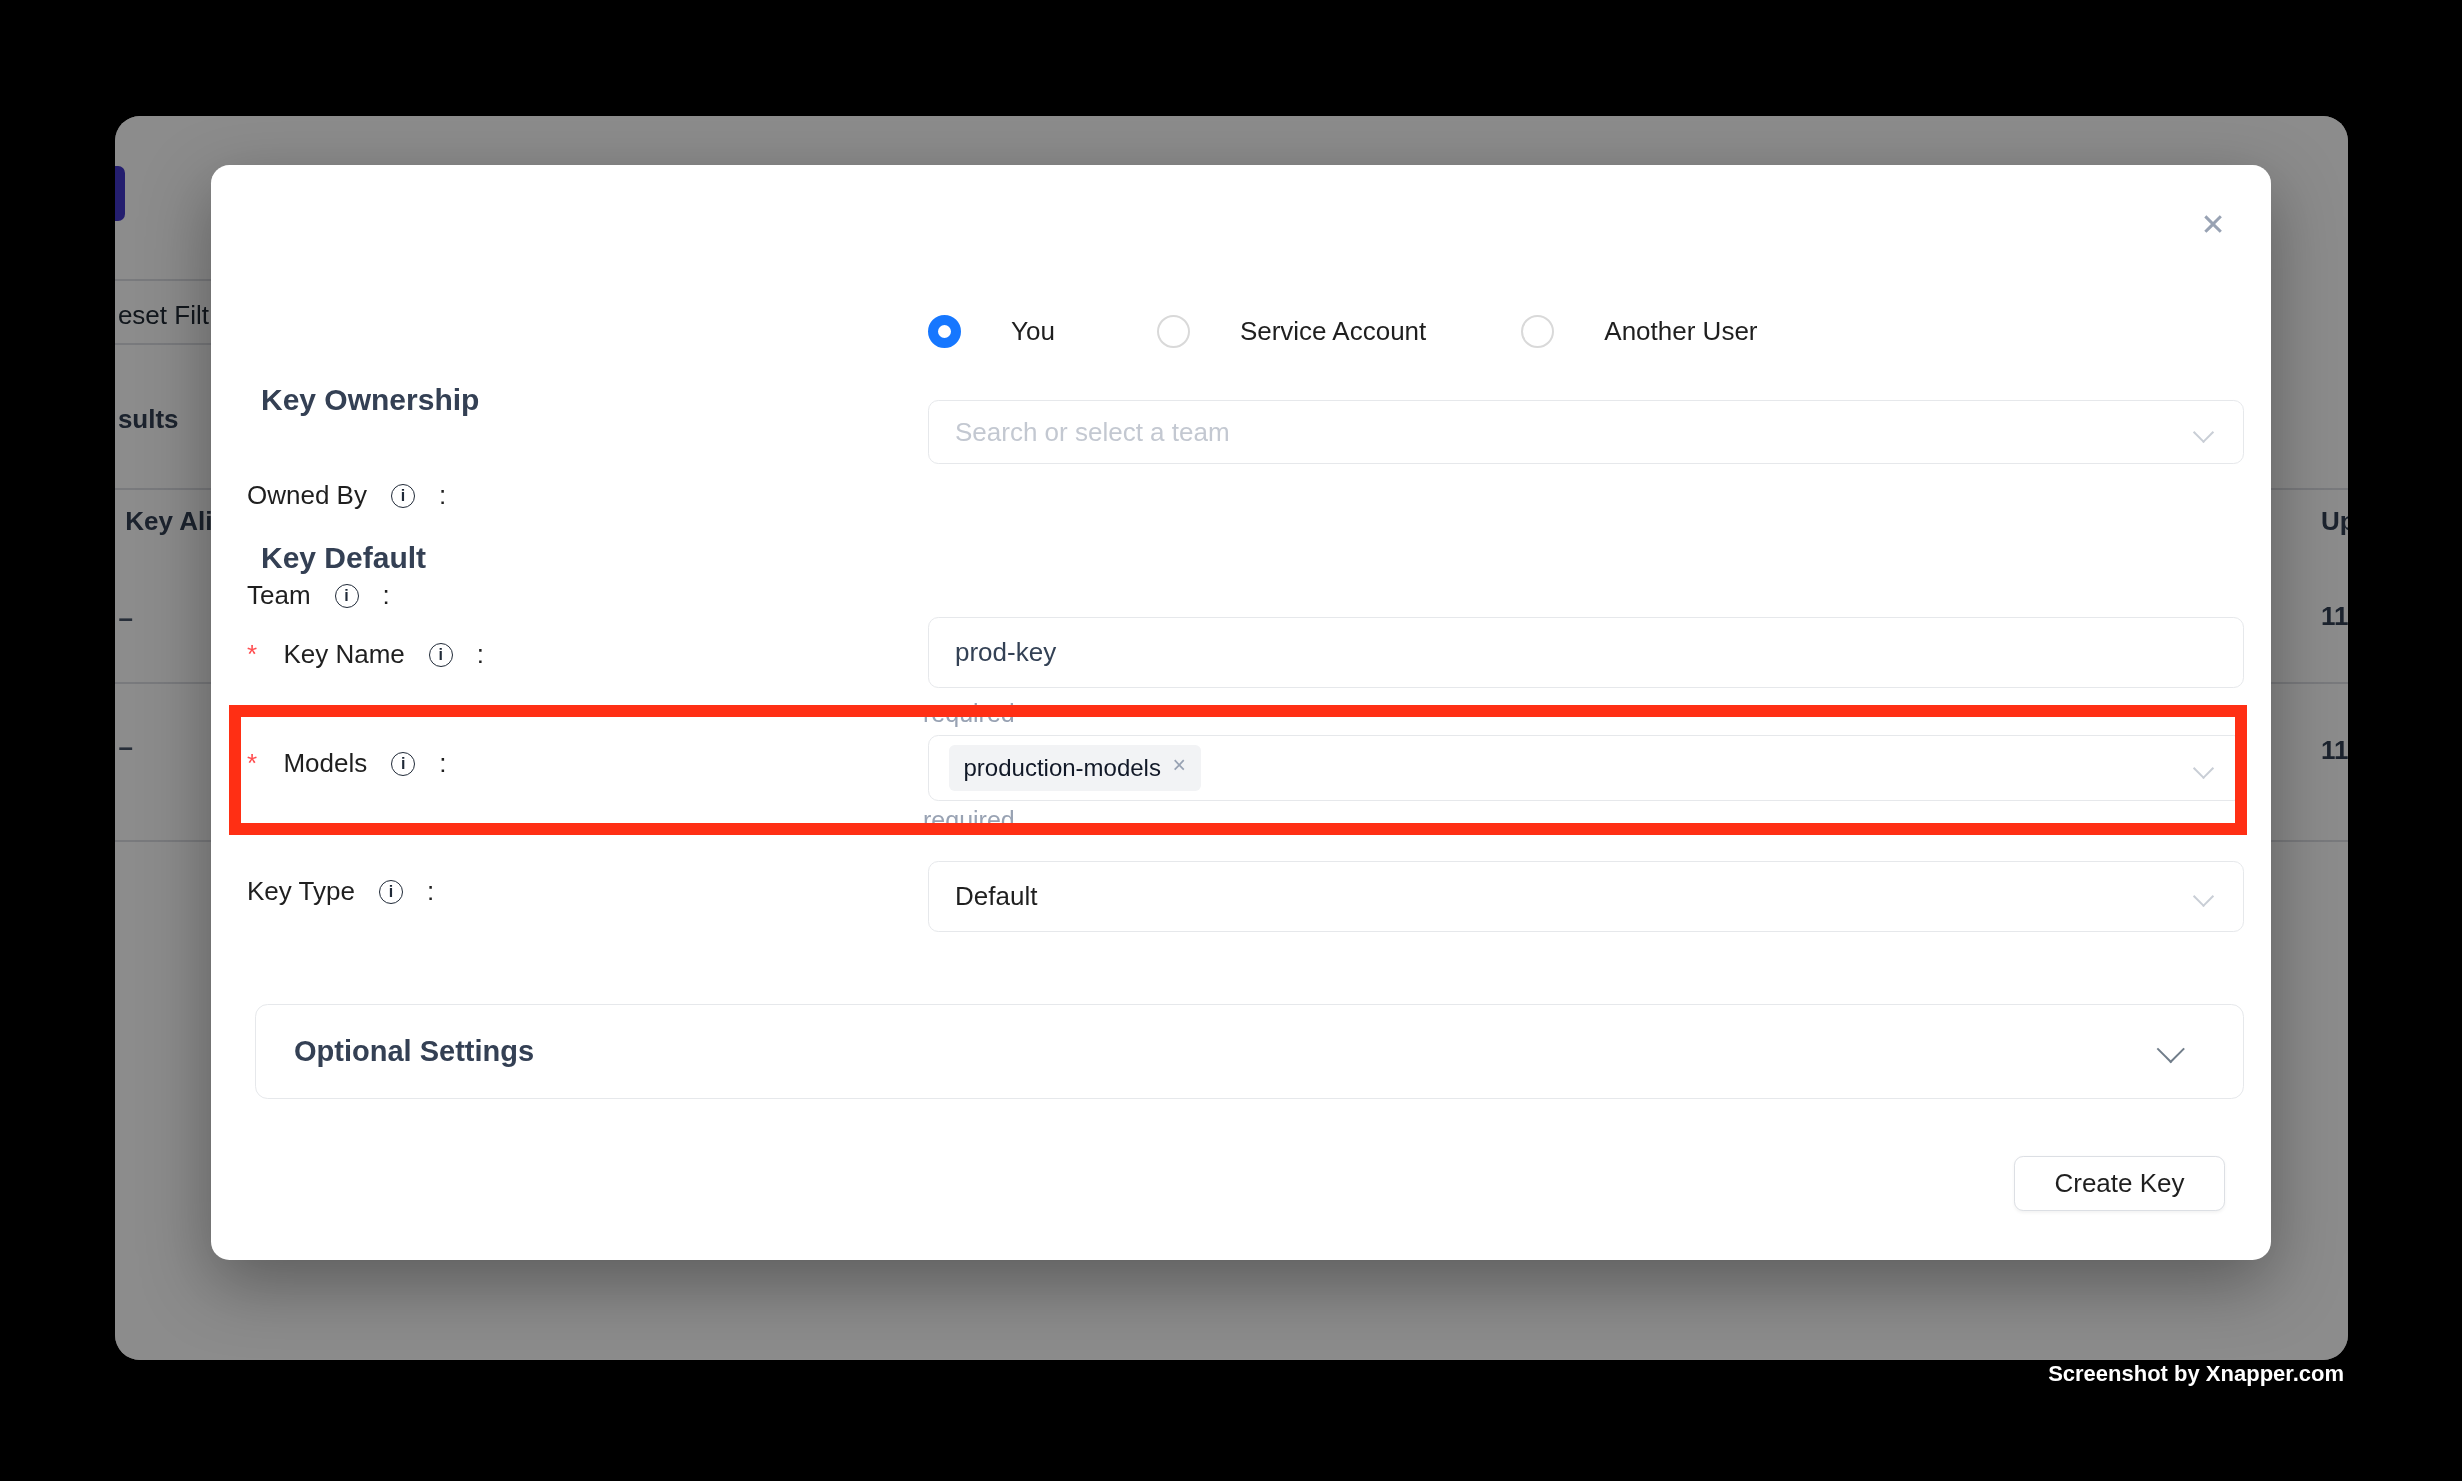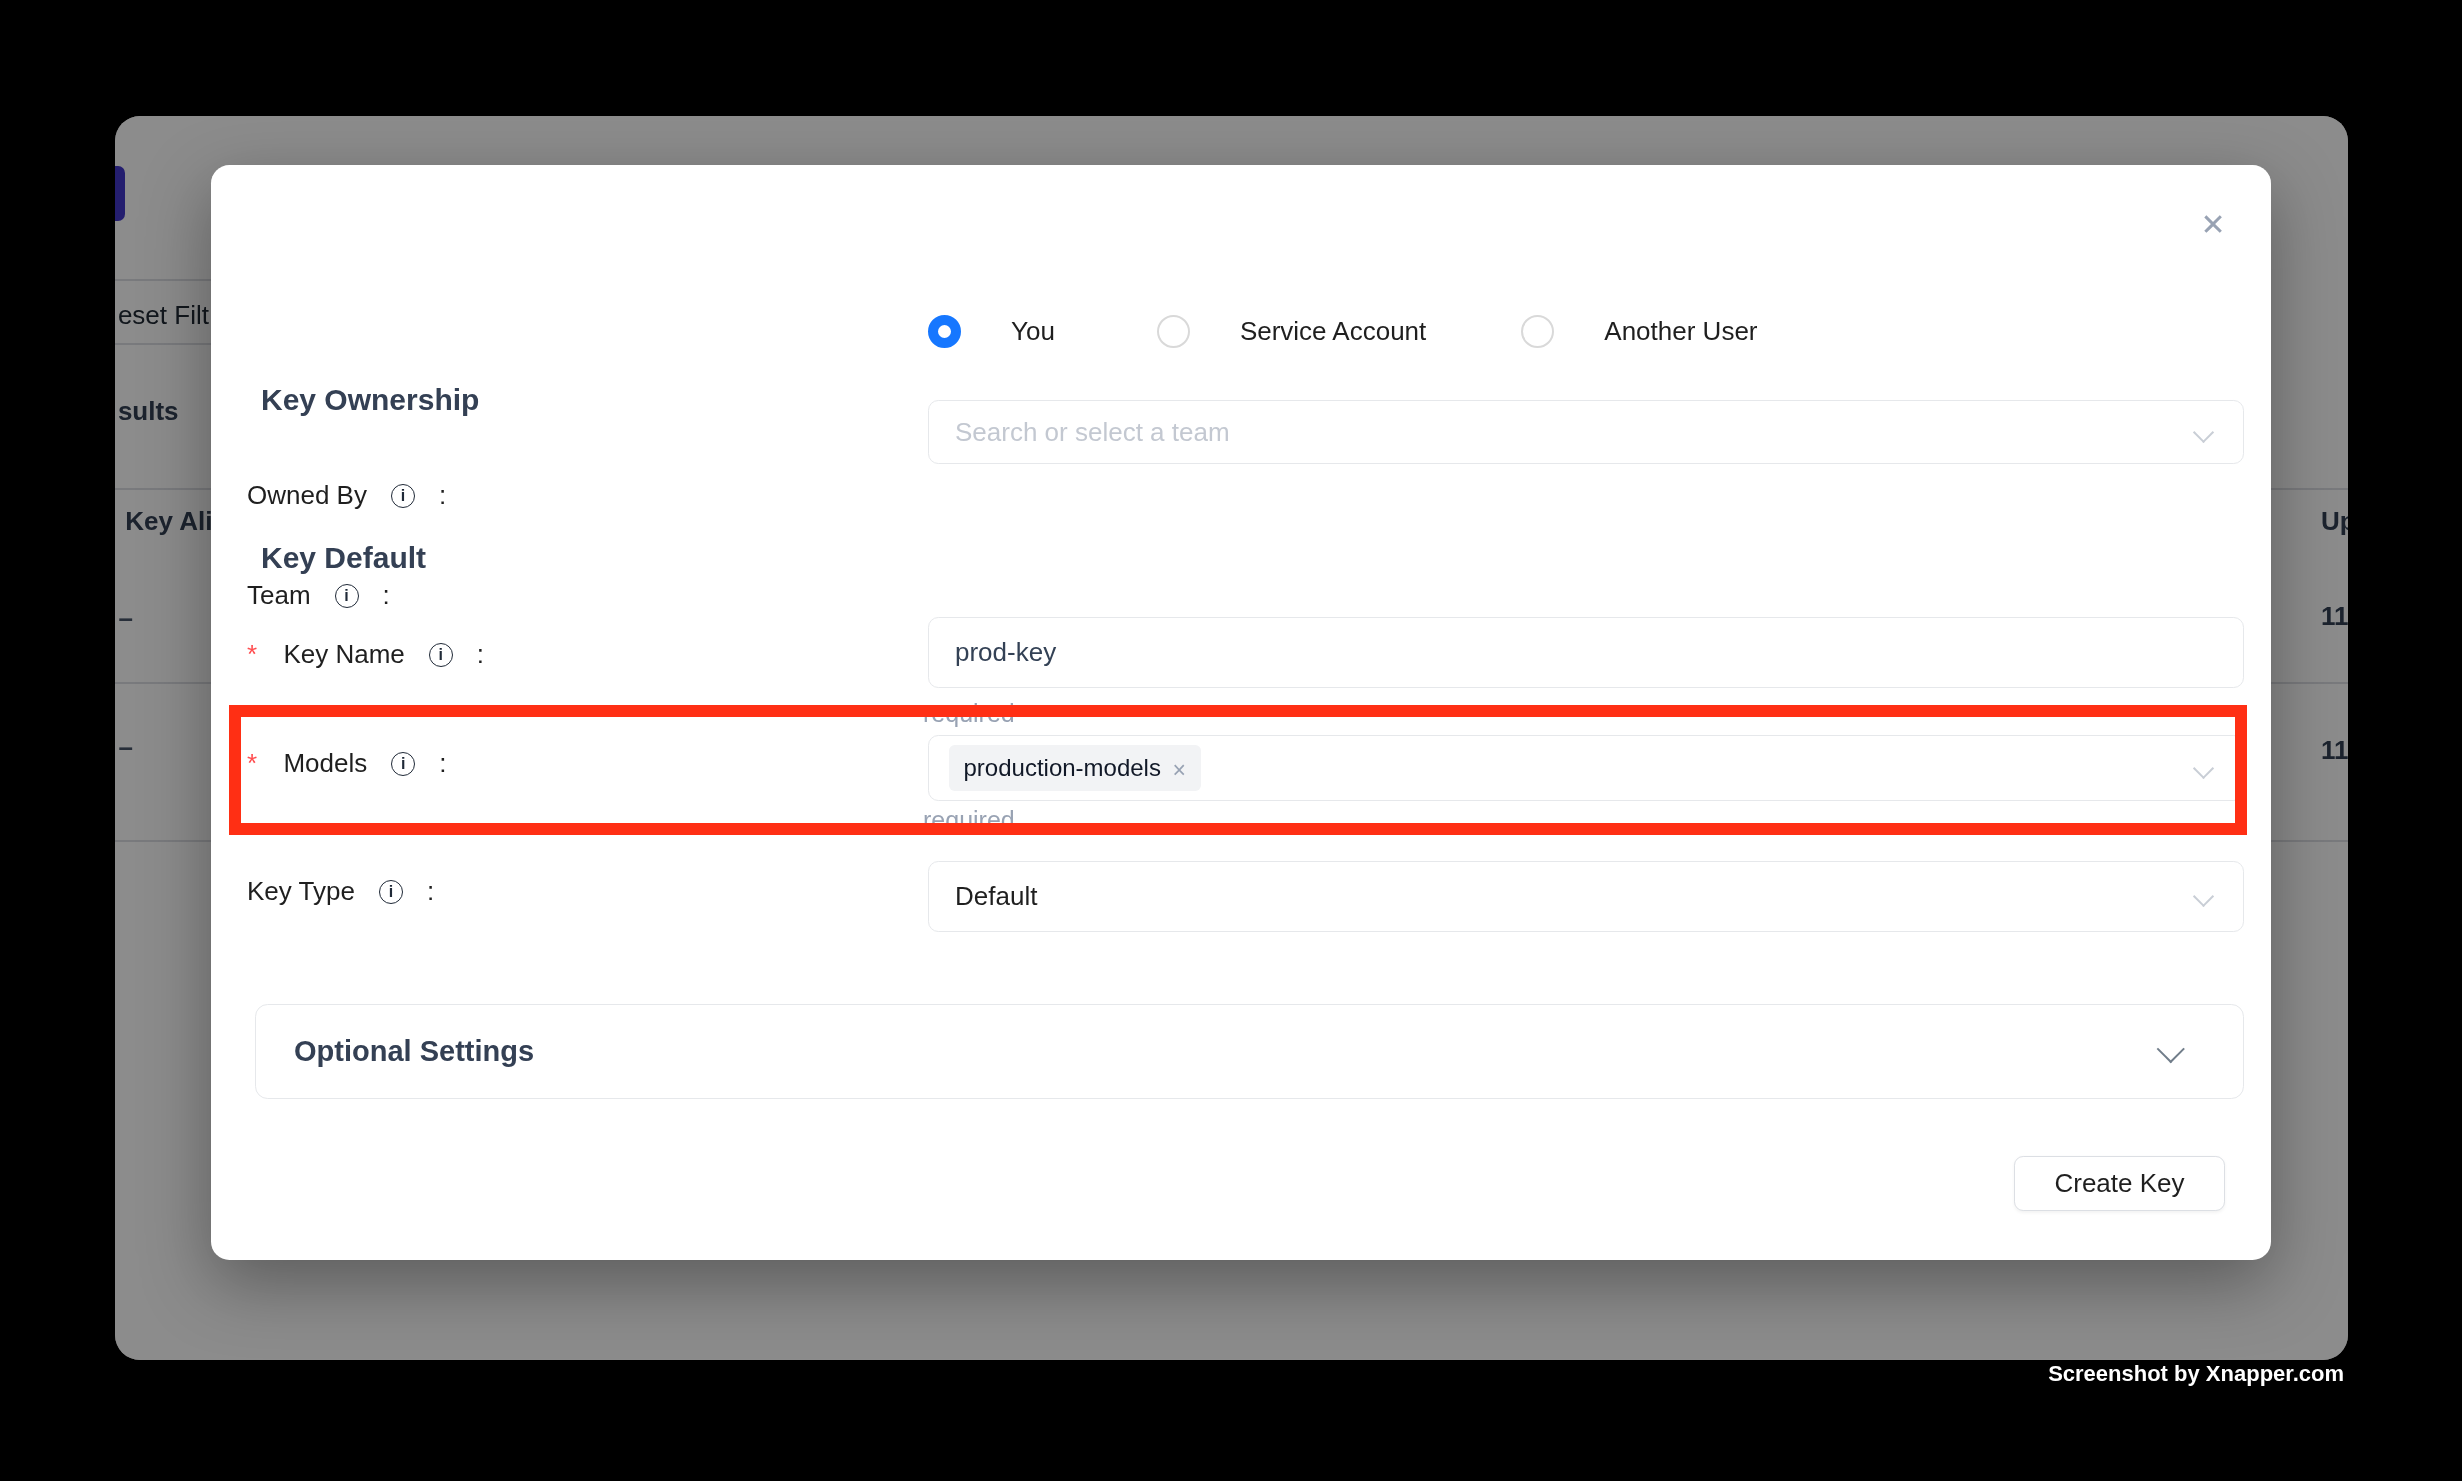--- a/index.html
+++ b/index.html
@@ -35,21 +35,21 @@
   .value-text { color:#1f1f1f; font-size:26px; padding-left:26px; }
 
   .radio-group { position:absolute; top:150px; left:717px; display:flex; align-items:center;gap:33px; }
   .radio { width:33px; height:33px; border-radius:50%; background:#fff; flex:0 0 auto; }
   .radio.off { border:2.3px solid #d9d9d9; }
   .radio.on { border:10.3px solid #1677ff; }
   .radio-label { font-size:26px; color:#1f1f1f; margin-left:17px; white-space:nowrap; }
 
   .error-text { position:absolute; left:712px; font-size:25px; color:#98a2b3; }
 
-  .tag { display:flex; align-items:flex-end; margin-left:19.5px; background:#f2f3f5; border-radius:5.7px; padding:9.2px 15px; }
+  .tag { display:flex; align-items:flex-start; margin-left:19.5px; background:#f2f3f5; border-radius:5.7px; padding:9.2px 15px; }
   .tag-text { font-size:24px; color:#111827; }
   .tag-x { font-size:23px; color:#98a2b3; margin-left:11.5px; cursor:pointer; line-height:1; }
 
   #optional-card { position:absolute; left:44px; top:839px; width:1989px; height:95px; border:1.7px solid #e6e8eb; border-radius:12.6px;
                    display:flex; align-items:center; background:#fff; cursor:pointer; }
   #optional-card .title { font-size:29px; font-weight:600; color:#344054; margin-left:38px; }
   #optional-card .chev-lg { width:19.5px; height:19.5px; border-right:2.9px solid #717d8a; border-bottom:2.9px solid #717d8a; transform:rotate(45deg);
                    margin-left:auto; margin-right:63px; margin-top:-5.7px; }
 
   #create-key-btn { position:absolute; left:1803px; top:991px; width:211px; height:55px; background:#fff; border:1.7px solid #dcdfe4;
@@ -65,21 +65,21 @@
 </head>
 <body>
 
 <div class="abs" id="app-window">
   <div id="bg-blue-btn"></div>
 
   <div class="bg-text" style="left:2.9px; top:184px;">eset Filt</div>
   <div class="bg-line" style="top:163px; width:459px;"></div>
   <div class="bg-line" style="top:227px; width:459px;"></div>
 
-  <div class="bg-text bg-semibold" style="left:2.9px; top:280px;">sults</div>
+  <div class="bg-text bg-semibold" style="left:2.9px; top:288px;">sults</div>
 
   <div class="bg-line" style="top:372px;"></div>
   <div class="bg-text bg-bold" style="left:10.3px; top:390px;">Key Alia</div>
   <div class="bg-text bg-bold" style="left:2206px; top:390px;">Upd</div>
 
   <div class="bg-text bg-semibold" style="left:3.4px; top:487px; color:#475569;">–</div>
   <div class="bg-text bg-semibold" style="left:2206px; top:485px;">11/</div>
   <div class="bg-line" style="top:566px;"></div>
 
   <div class="bg-text bg-semibold" style="left:3.4px; top:616px; color:#475569;">–</div>

